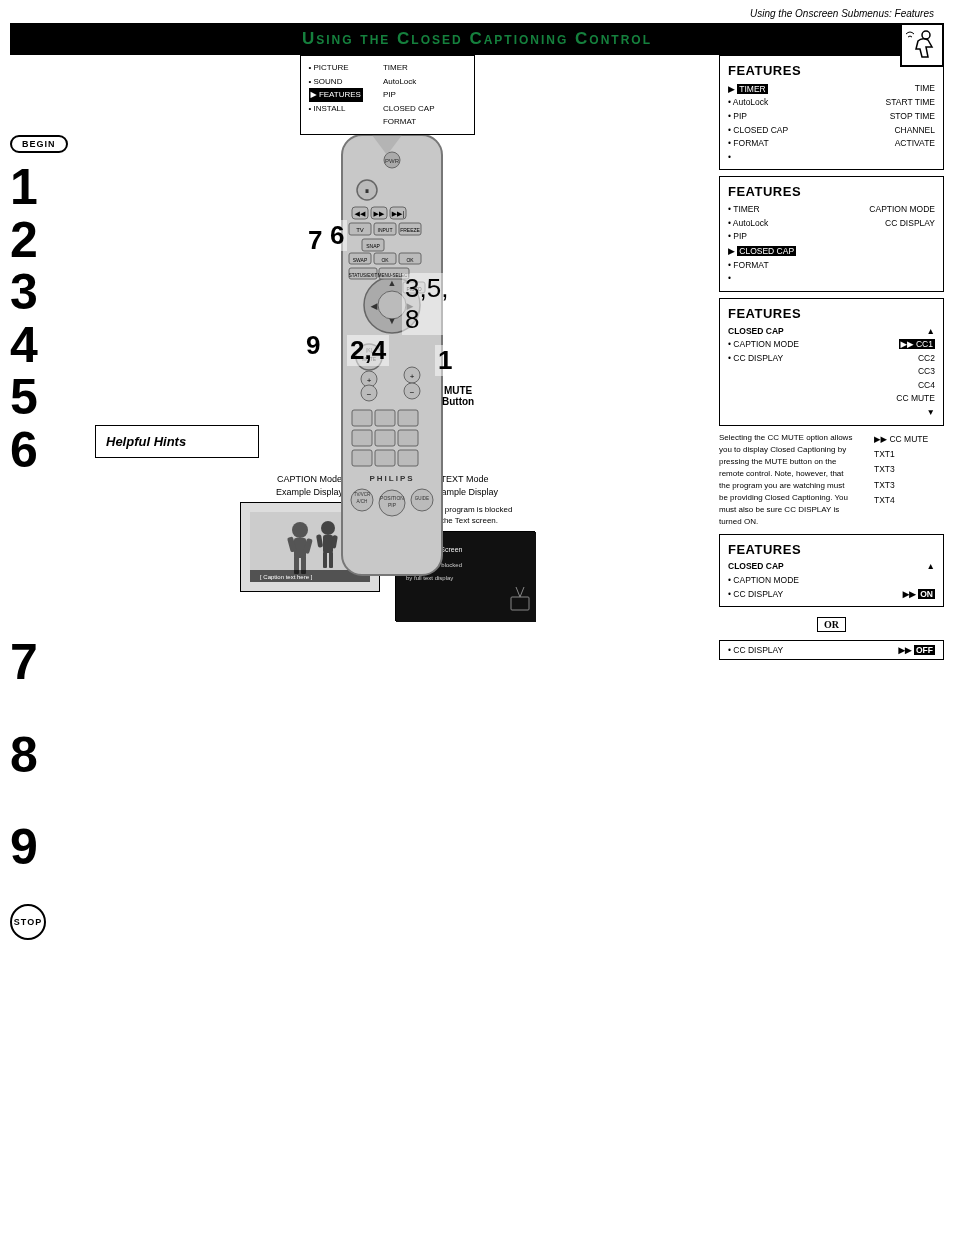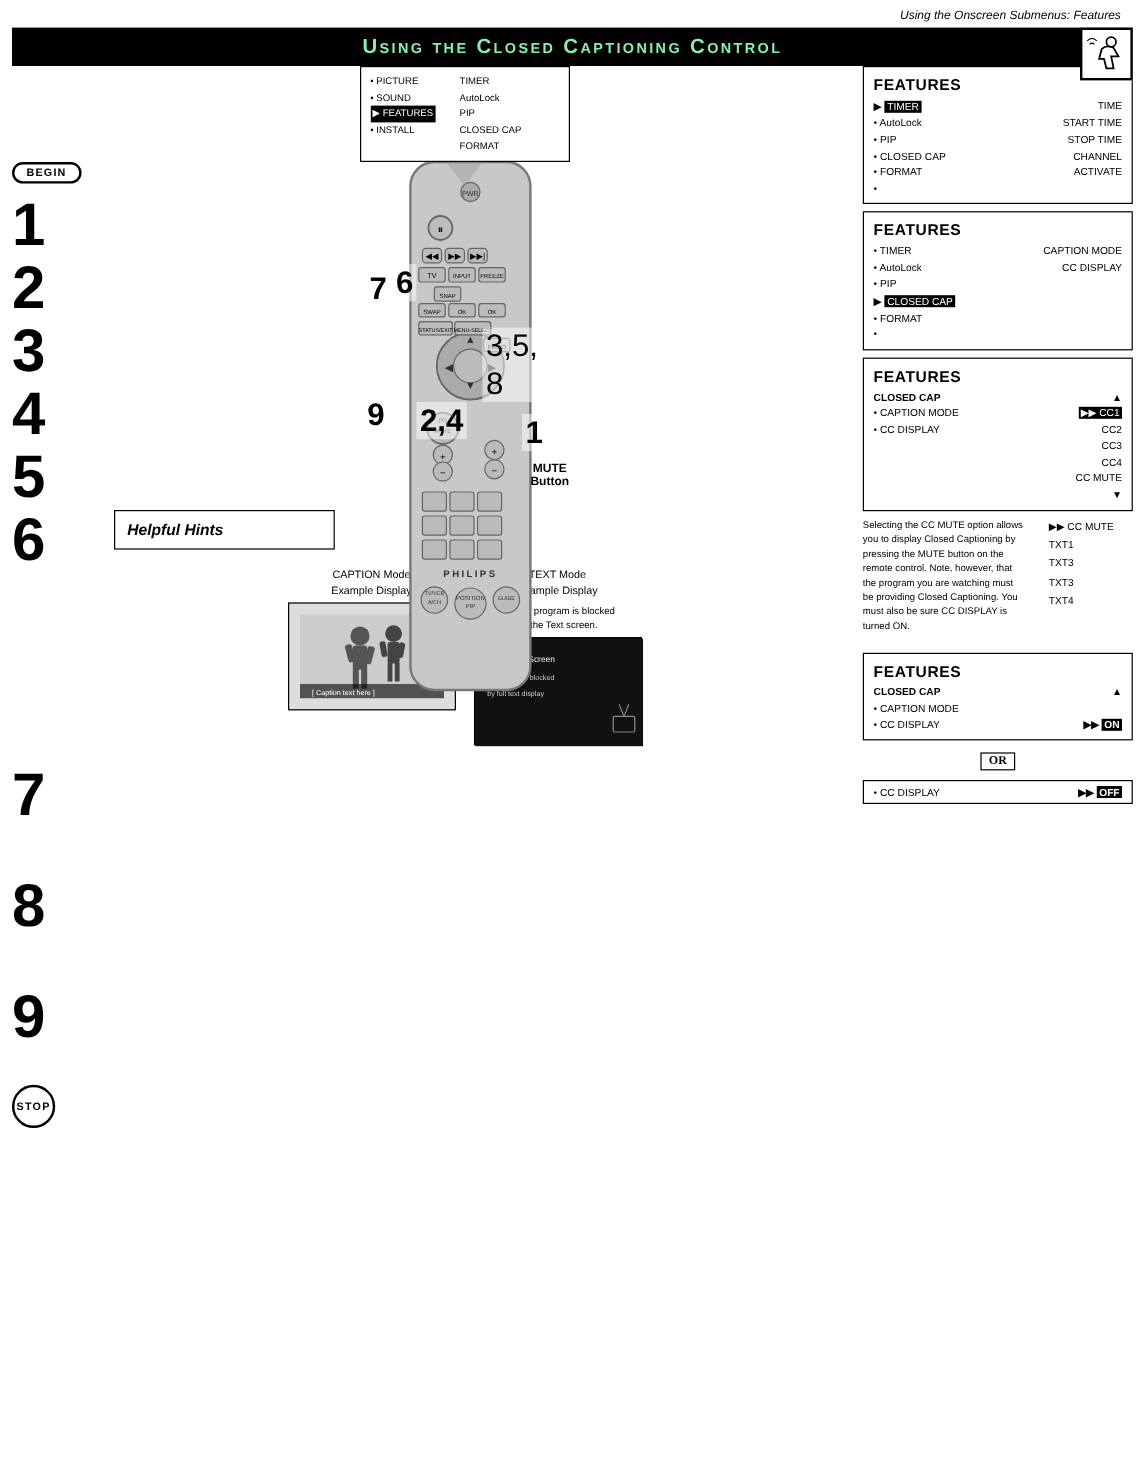--- a/index.html
+++ b/index.html
@@ -18,21 +18,21 @@
     .page-header {
       text-align: right;
       padding: 8px 20px 4px 0;
       font-size: 10px;
       font-style: italic;
     }
 
     
     .title-bar {
       background: #000;
-      color: #86efac;
+      color: #15803d;
       text-align: center;
       padding: 6px 10px;
       font-size: 16px;
       font-weight: bold;
       letter-spacing: 1px;
       margin: 0 10px;
       display: flex;
       align-items: center;
       justify-content: center;
       position: relative;
@@ -348,21 +348,21 @@
 
           
           <div style="position:absolute; top:260px; left:155px; font-size:10px; font-weight:bold; text-align:center;">
             <span>MUTE<br>Button</span>
           </div>
         </div>
 
         <div style="position:relative; width:100%; display:flex; justify-content:flex-end; margin-top:-200px; padding-right:0;">
         </div>
 
-        <div style="width:184px; border:1.5px solid #000; padding:8px 10px; margin-top:20px; align-self:flex-start; margin-left:30px;">
+        <div style="width:164px; border:1.5px solid #000; padding:8px 10px; margin-top:20px; align-self:flex-start; margin-left:30px;">
           <div style="font-size:13px; font-weight:bold; font-style:italic;">
             <span>Helpful Hints</span>
           </div>
         </div>
 
         <div style="display:flex; gap:15px; margin-top:15px; align-self:center;">
           <div class="example-area">
             <div class="example-label">CAPTION Mode<br>Example Display</div>
             <div class="example-image">
 
@@ -468,21 +468,21 @@
           <div class="item-line">
             <span>• CC DISPLAY</span>
             <span>CC2</span>
           </div>
           <div style="text-align:right;">CC3</div>
           <div style="text-align:right;">CC4</div>
           <div style="text-align:right;">CC MUTE</div>
           <div style="text-align:right;">▼</div>
         </div>
 
-        <div style="display:flex; gap:21px; margin-bottom:16px;">
+        <div style="display:flex; gap:21px; margin-bottom:6px;">
           <div class="desc-text" style="flex:1; font-size:8px;">Selecting the CC MUTE option allows you to display Closed Captioning by pressing the MUTE button on the remote control. Note, however, that the program you are watching must be providing Closed Captioning. You must also be sure CC DISPLAY is turned ON.</div>
           <div style="font-size:8.5px; line-height:1.8; min-width:70px;">
             <div>▶▶ CC MUTE</div>
             <div>TXT1</div>
             <div>TXT3</div>
             <div>TXT3</div>
             <div>TXT4</div>
           </div>
         </div>
 

